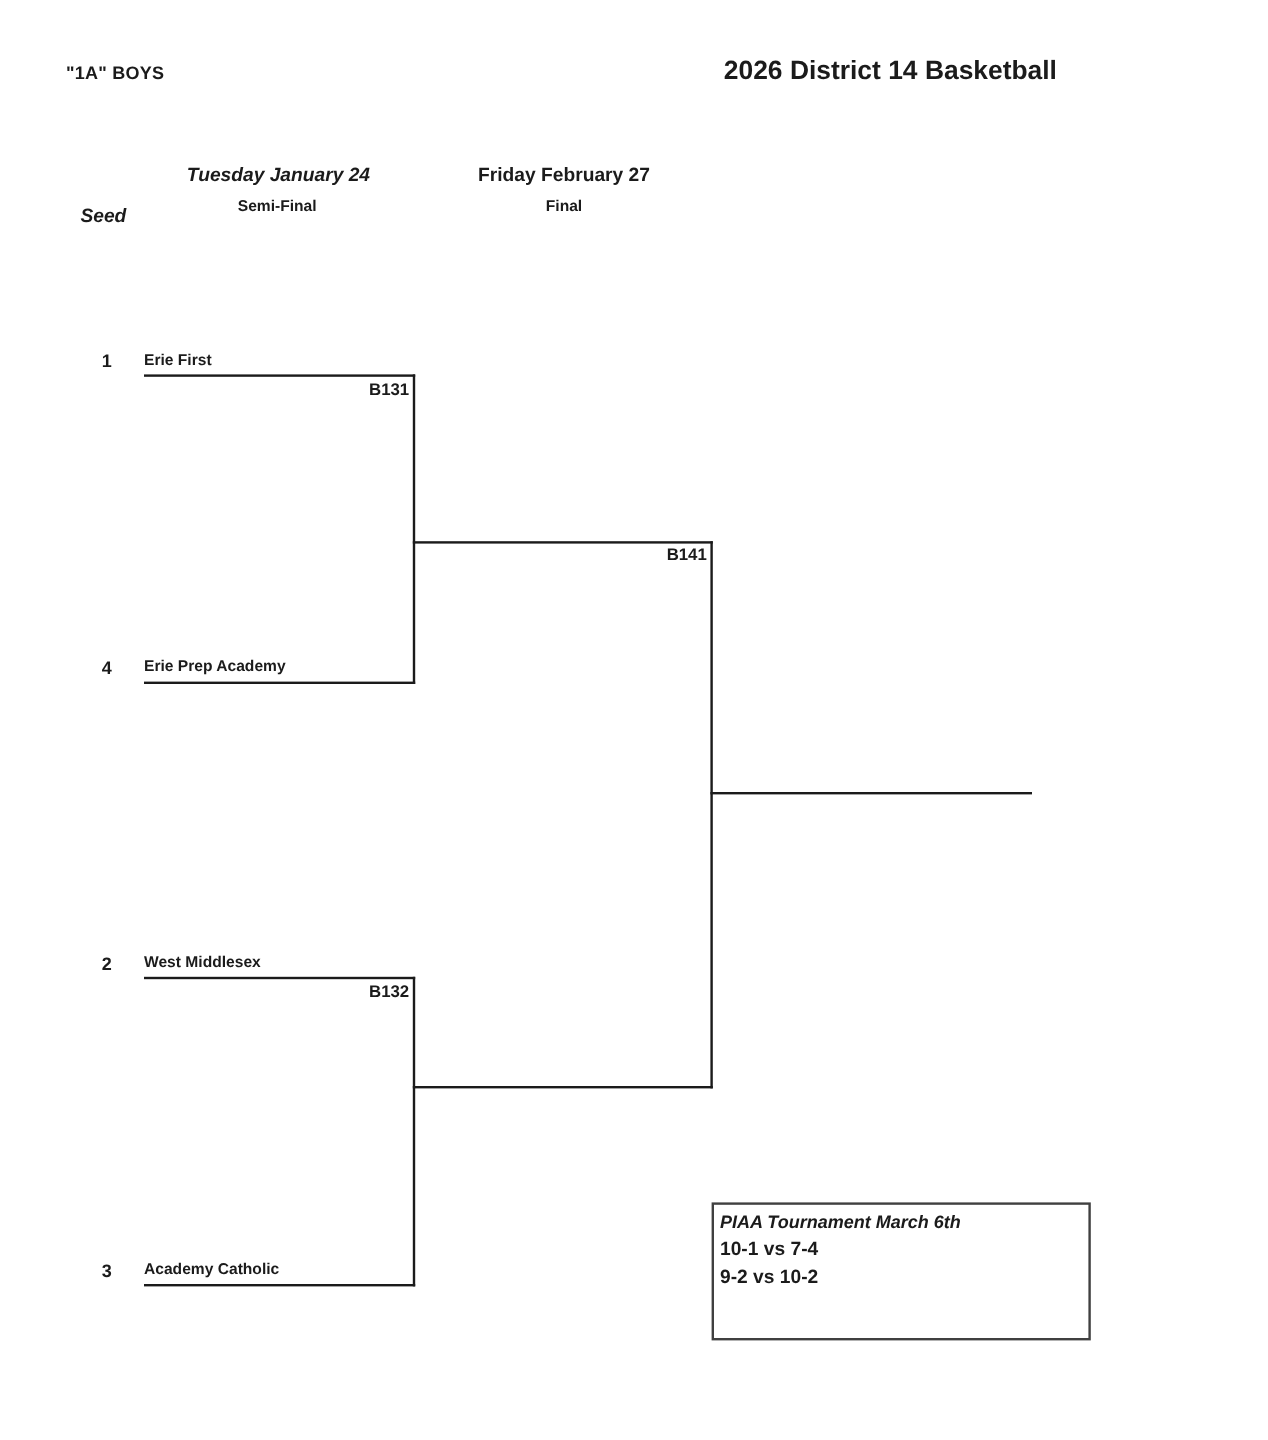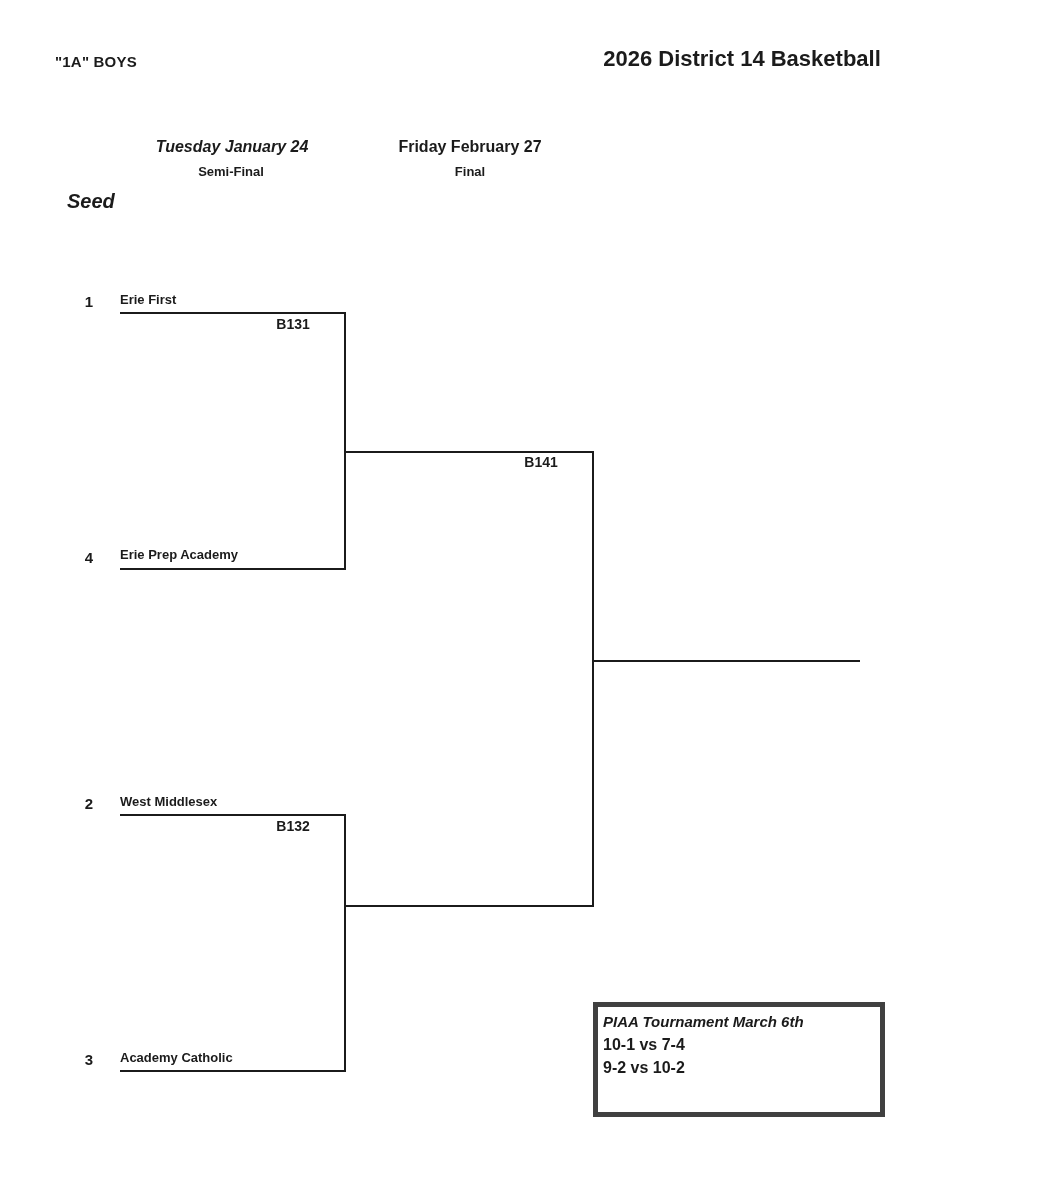--- a/index.html
+++ b/index.html
@@ -23,58 +23,58 @@
 
   
   #classification { left: 55px;  top: 53px;  font-size: 15px; letter-spacing: .2px; }
   #page-title     { left: 576px; top: 46px;  width: 332px; font-size: 22px; text-align: center; }
 
   
   #hdr-semi-date   { left: 112px; top: 138px; width: 240px; font-size: 16px; }
   #hdr-semi-round  { left: 111px; top: 164px; width: 240px; font-size: 13px; }
   #hdr-final-date  { left: 350px; top: 138px; width: 240px; font-size: 16px; }
   #hdr-final-round { left: 350px; top: 164px; width: 240px; font-size: 13px; }
-  #seed-label      { left: 67px;  top: 190px; font-size: 20px; }
+  #seed-label      { left: 67px;  top: 172px; font-size: 16px; }
 
   
   .seed { width: 30px; text-align: center; font-size: 15px; }
   #seed-m1-top { left: 74px; top: 293px; }
   #seed-m1-bot { left: 74px; top: 549px; }
   #seed-m2-top { left: 74px; top: 795px; }
   #seed-m2-bot { left: 74px; top: 1051px; }
 
   
   .team { left: 120px; width: 226px; text-align: left; font-size: 13px; }
   #team-m1-top { top: 292px; }
   #team-m1-bot { top: 547px; }
   #team-m2-top { top: 794px; }
   #team-m2-bot { top: 1050px; }
 
   
-  .gamecode { width: 96px; text-align: center; font-size: 14px; }
+  .gamecode { width: 96px; text-align: right; font-size: 14px; }
   #code-b131 { left: 245px; top: 316px; }
   #code-b132 { left: 245px; top: 818px; }
   #code-b141 { left: 493px; top: 454px; }
 
   
   #ln-m1-top   { left: 120px; top: 312px;  width: 226px; height: 2px; }
   #ln-m1-vert  { left: 344px; top: 312px;  width: 2px;   height: 258px; }
   #ln-m1-bot   { left: 120px; top: 568px;  width: 226px; height: 2px; }
   #ln-sf1-out  { left: 344px; top: 451px;  width: 250px; height: 2px; }
   #ln-final-v  { left: 592px; top: 451px;  width: 2px;   height: 456px; }
   #ln-champion { left: 592px; top: 660px;  width: 268px; height: 2px; }
   #ln-m2-top   { left: 120px; top: 814px;  width: 226px; height: 2px; }
   #ln-m2-vert  { left: 344px; top: 814px;  width: 2px;   height: 258px; }
   #ln-m2-bot   { left: 120px; top: 1070px; width: 226px; height: 2px; }
   #ln-sf2-out  { left: 344px; top: 905px;  width: 250px; height: 2px; }
 
   
   #piaa-box {
-    left: 593px; top: 1002px; width: 292px; height: 115px;
-    border: 5px solid #404040;
+    left: 593px; top: 1002px; width: 316px; height: 115px;
+    border: 2px solid #404040;
     padding: 3px 5px;
   }
   #piaa-title   { font-size: 15px; line-height: 23px; }
   .piaa-matchup { font-size: 16px; line-height: 23px; }
 </style>
 </head>
 <body>
 
 <div id="page">
 

